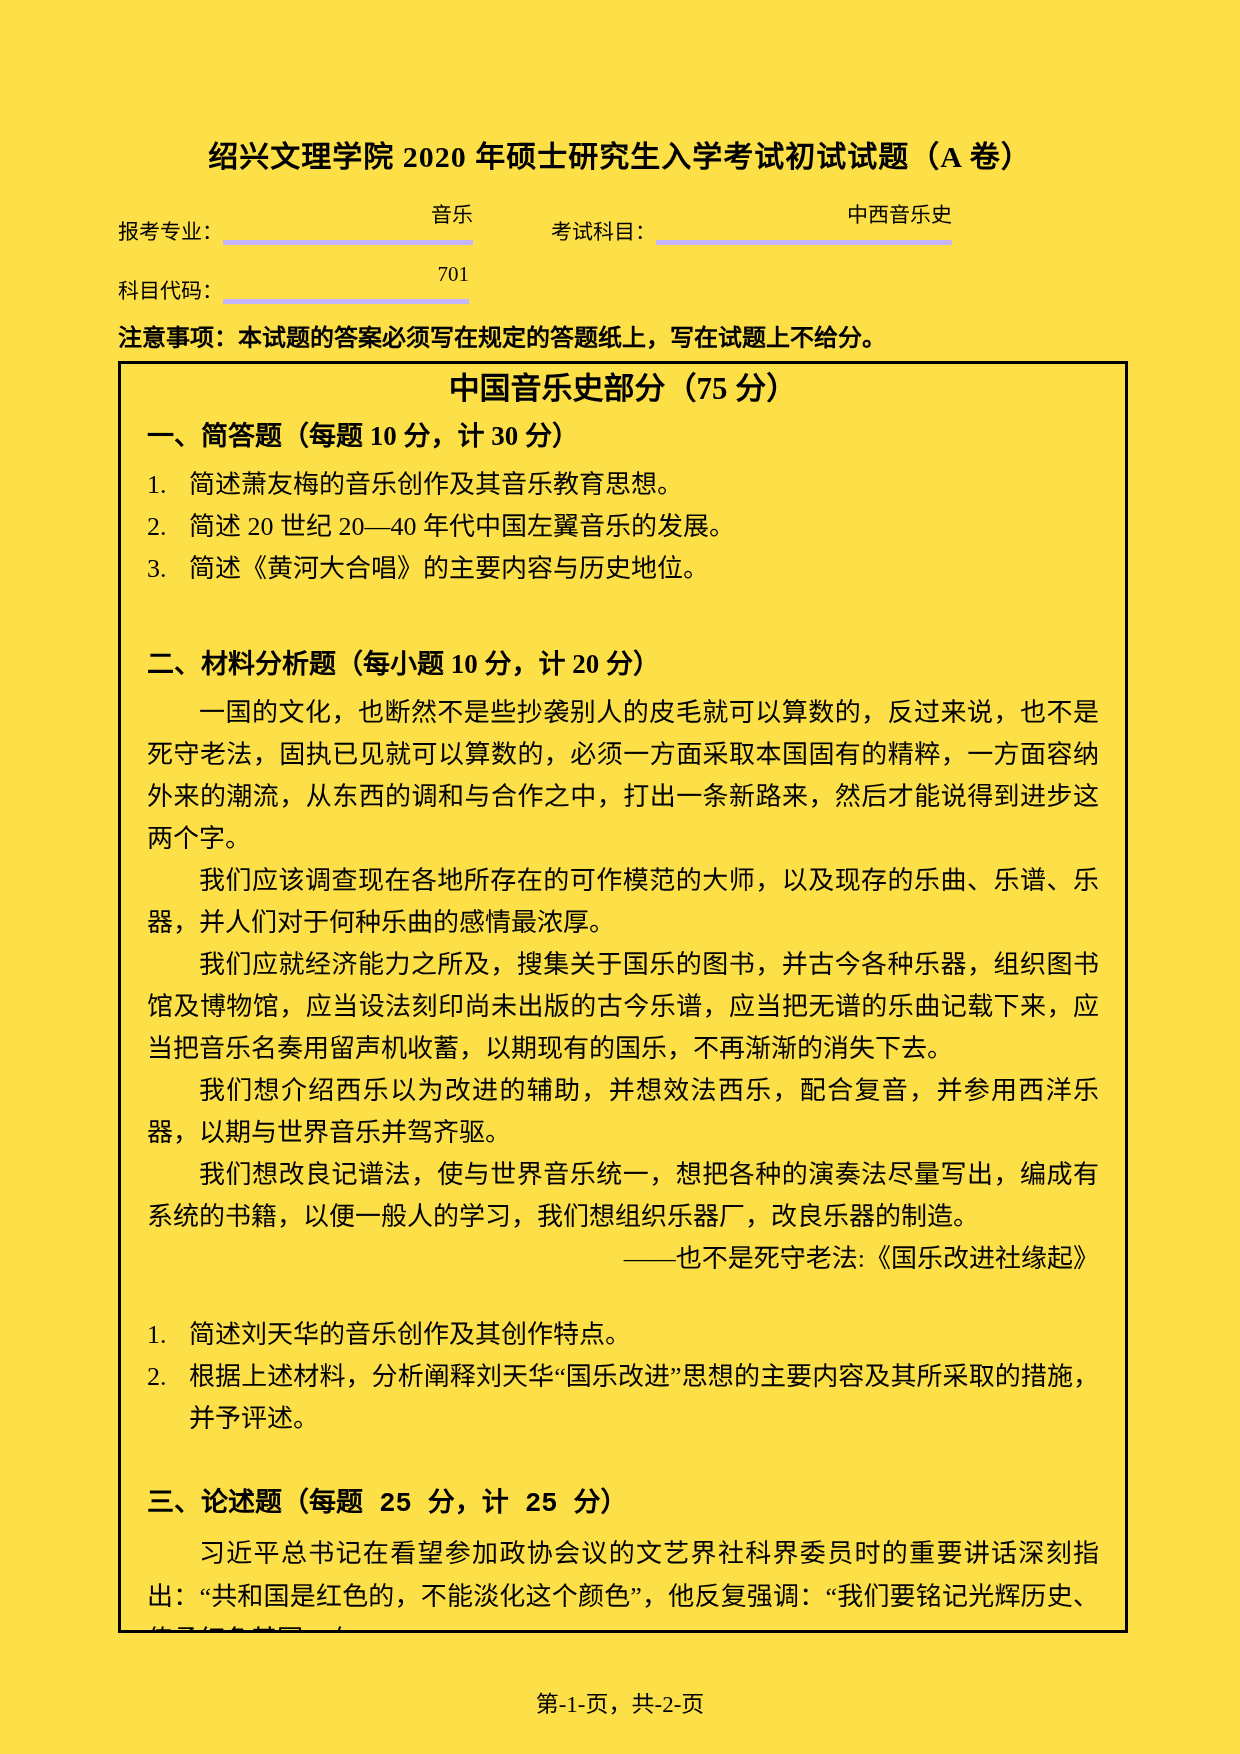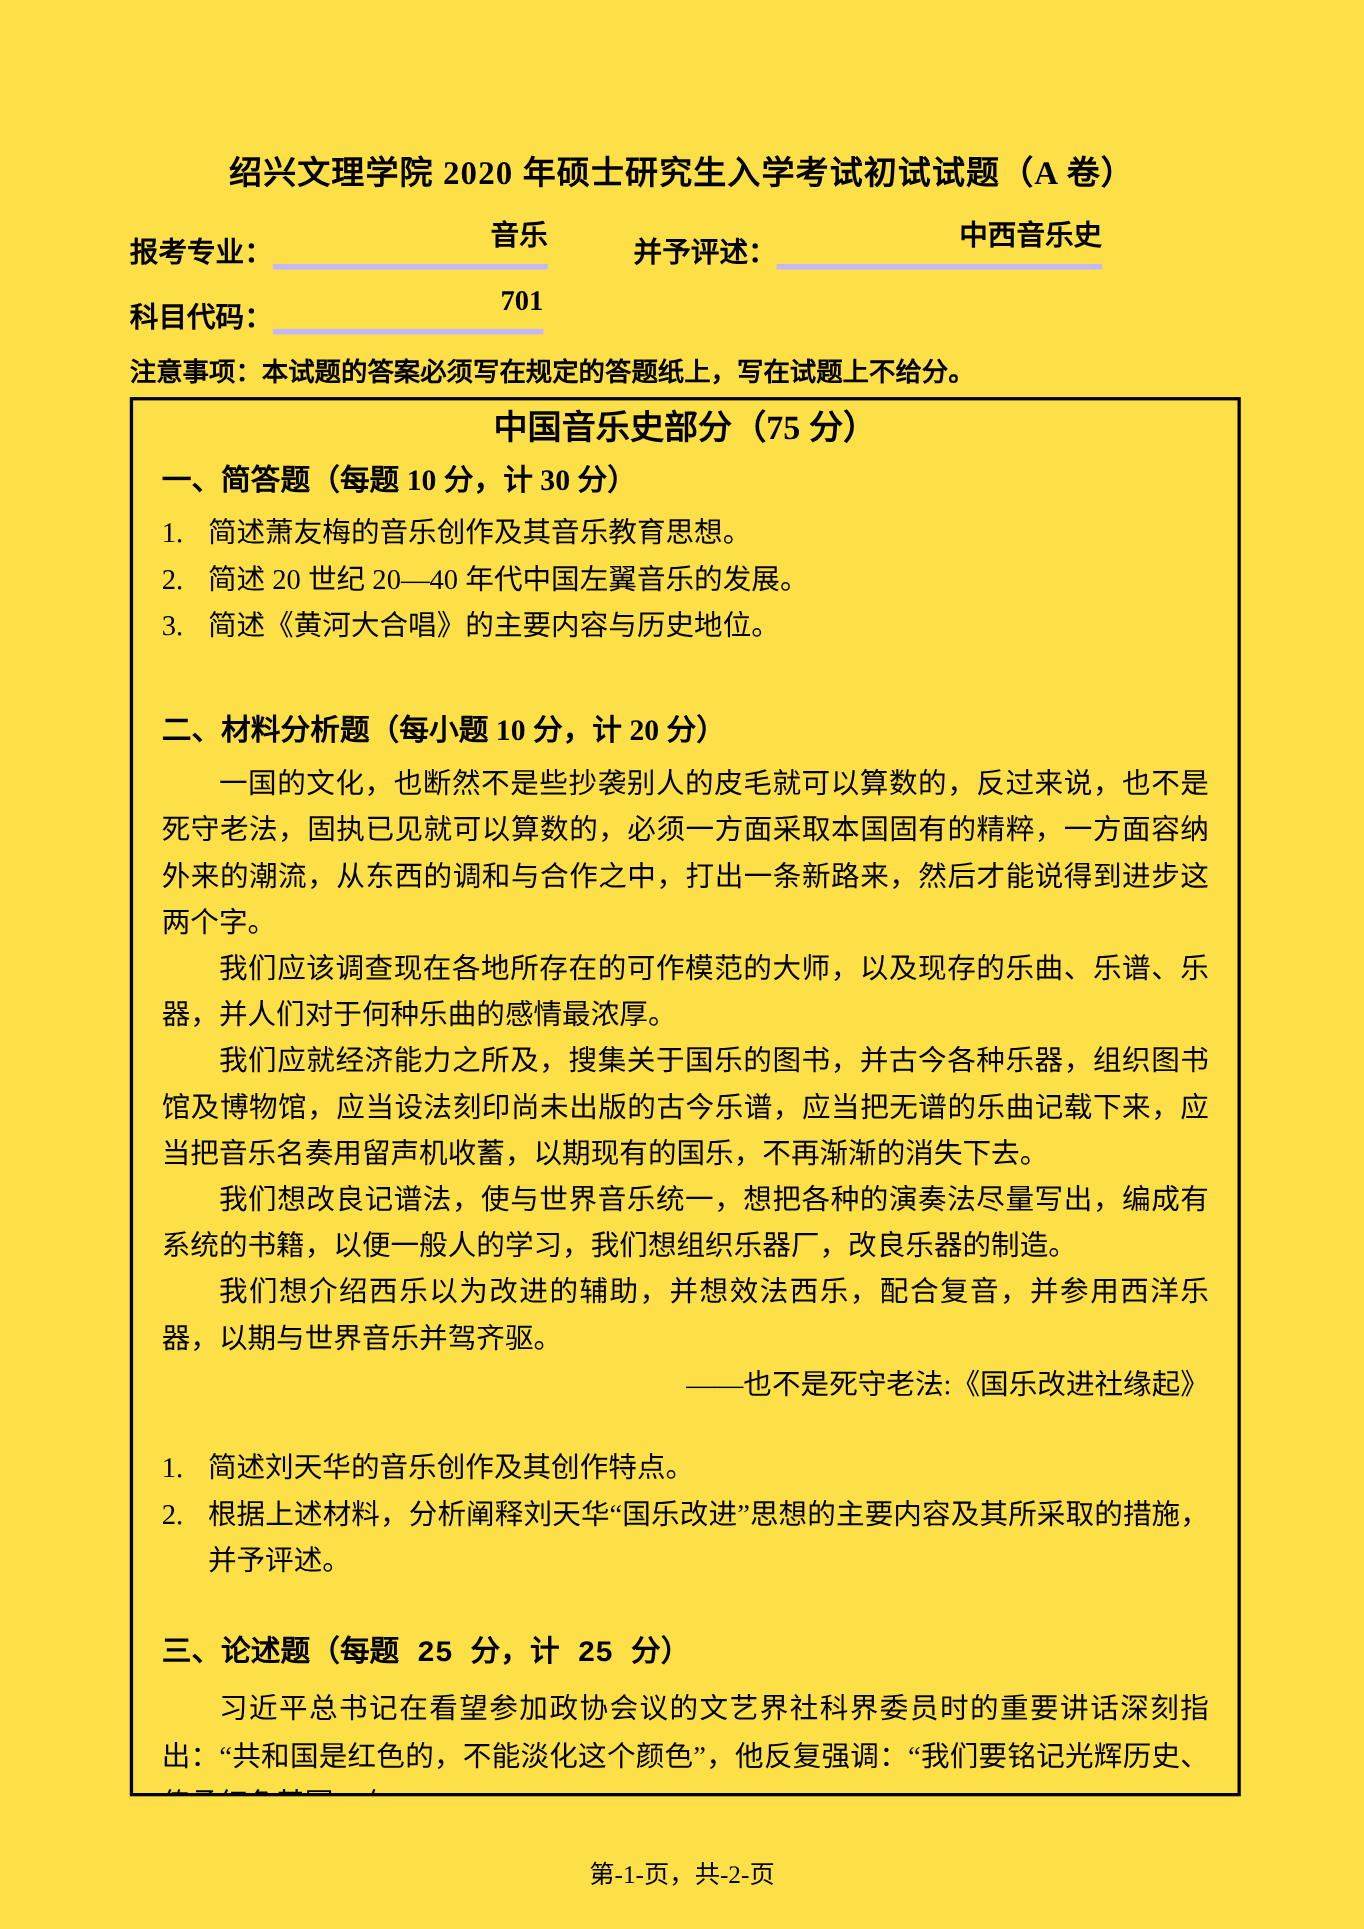--- a/index.html
+++ b/index.html
@@ -15,22 +15,22 @@
   }
   .doc-title {
     padding-top: 132px;
     text-align: center;
     font-size: 30px;
     font-weight: 700;
     letter-spacing: 1px;
   }
   .header-fields {
     margin: 24px 118px 0 118px;
-    font-size: 26px;
-    font-weight: 700;
+    font-size: 21px;
+    font-weight: 400;
   }
   .field-row { display: flex; align-items: flex-end; margin-bottom: 14px; }
   .field-label { flex: none; }
   .uline {
     display: inline-block;
     border-bottom: 5px solid #c4b5fd;
     text-align: right;
     line-height: 30px;
     padding-bottom: 10px;
   }
@@ -95,21 +95,21 @@
 
 <div class="page">
 
   <div class="doc-title">绍兴文理学院 2020 年硕士研究生入学考试初试试题（A 卷）</div>
 
   <div class="header-fields">
     <div class="field-row">
       <span class="field-label">报考专业：</span>
       <span class="uline w-major">音乐</span>
       <span class="gap-between"></span>
-      <span class="field-label">并予评述：</span>
+      <span class="field-label">考试科目：</span>
       <span class="uline w-subject">中西音乐史</span>
     </div>
     <div class="field-row">
       <span class="field-label">科目代码：</span>
       <span class="uline w-code">701</span>
     </div>
   </div>
 
   <div class="notice">注意事项：本试题的答案必须写在规定的答题纸上，写在试题上不给分。</div>
 
@@ -129,22 +129,22 @@
     <div class="q-item">
       <span class="q-num">3.</span>
       <span class="q-text">简述《黄河大合唱》的主要内容与历史地位。</span>
     </div>
 
     <div class="sec-heading mt-sec2">二、材料分析题（每小题 10 分，计 20 分）</div>
     <div class="material">
       <p>一国的文化，也断然不是些抄袭别人的皮毛就可以算数的，反过来说，也不是死守老法，固执已见就可以算数的，必须一方面采取本国固有的精粹，一方面容纳外来的潮流，从东西的调和与合作之中，打出一条新路来，然后才能说得到进步这两个字。</p>
       <p>我们应该调查现在各地所存在的可作模范的大师，以及现存的乐曲、乐谱、乐器，并人们对于何种乐曲的感情最浓厚。</p>
       <p>我们应就经济能力之所及，搜集关于国乐的图书，并古今各种乐器，组织图书馆及博物馆，应当设法刻印尚未出版的古今乐谱，应当把无谱的乐曲记载下来，应当把音乐名奏用留声机收蓄，以期现有的国乐，不再渐渐的消失下去。</p>
+      <p>我们想介绍西乐以为改进的辅助，并想效法西乐，配合复音，并参用西洋乐器，以期与世界音乐并驾齐驱。</p>
       <p>我们想改良记谱法，使与世界音乐统一，想把各种的演奏法尽量写出，编成有系统的书籍，以便一般人的学习，我们想组织乐器厂，改良乐器的制造。</p>
-      <p>我们想介绍西乐以为改进的辅助，并想效法西乐，配合复音，并参用西洋乐器，以期与世界音乐并驾齐驱。</p>
     </div>
     <div class="attribution">——也不是死守老法:《国乐改进社缘起》</div>
 
     <div class="sec2-questions">
       <div class="q-item">
         <span class="q-num">1.</span>
         <span class="q-text">简述刘天华的音乐创作及其创作特点。</span>
       </div>
       <div class="q-item">
         <span class="q-num">2.</span>

